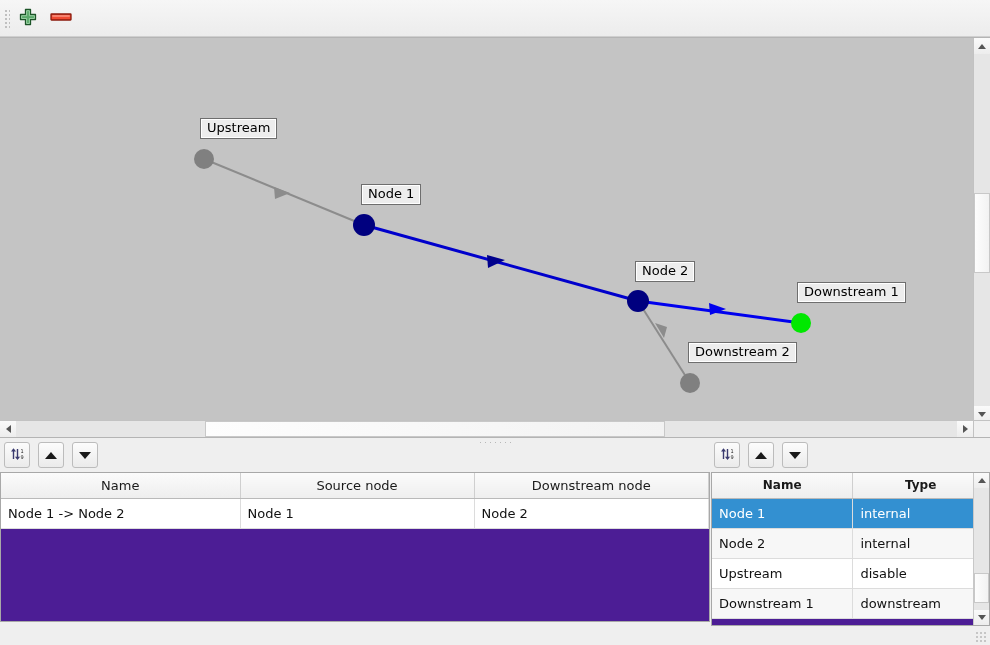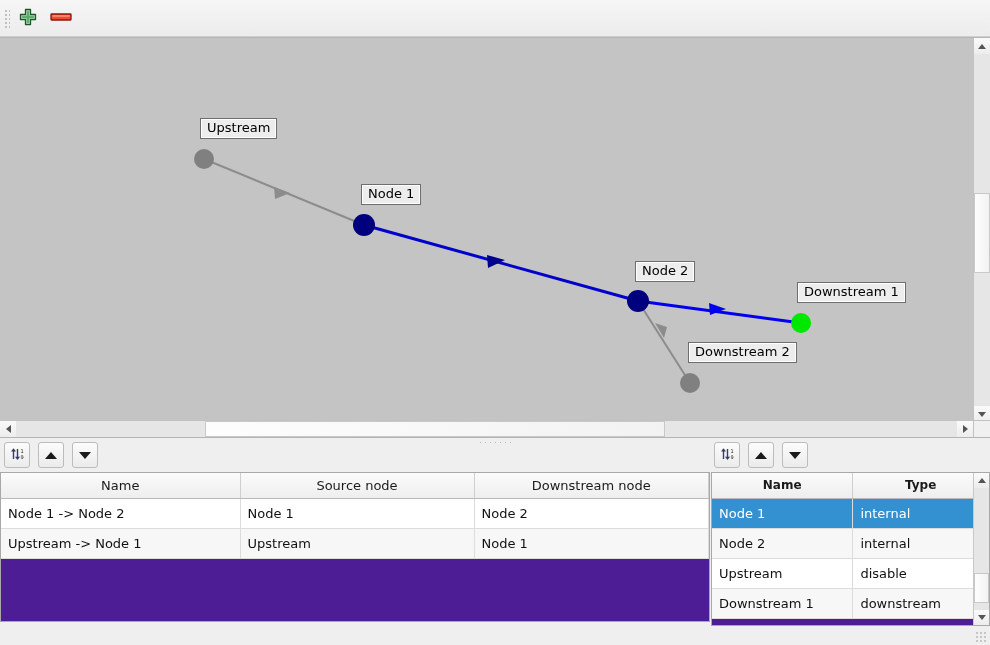--- a/index.html
+++ b/index.html
@@ -304,25 +304,20 @@
           <th>Source node</th>
           <th>Downstream node</th>
         </tr>
       </thead>
       <tbody>
         <tr>
           <td>Node 1 -&gt; Node 2</td>
           <td>Node 1</td>
           <td>Node 2</td>
         </tr>
-        <tr>
-          <td>Upstream -&gt; Node 1</td>
-          <td>Upstream</td>
-          <td>Node 1</td>
-        </tr>
       </tbody>
     </table>
   </div>
 
   <div class="table-wrap table-right">
     <table>
       <colgroup>
           <col style="width:133px">
           <col style="width:128px">
         </colgroup>

